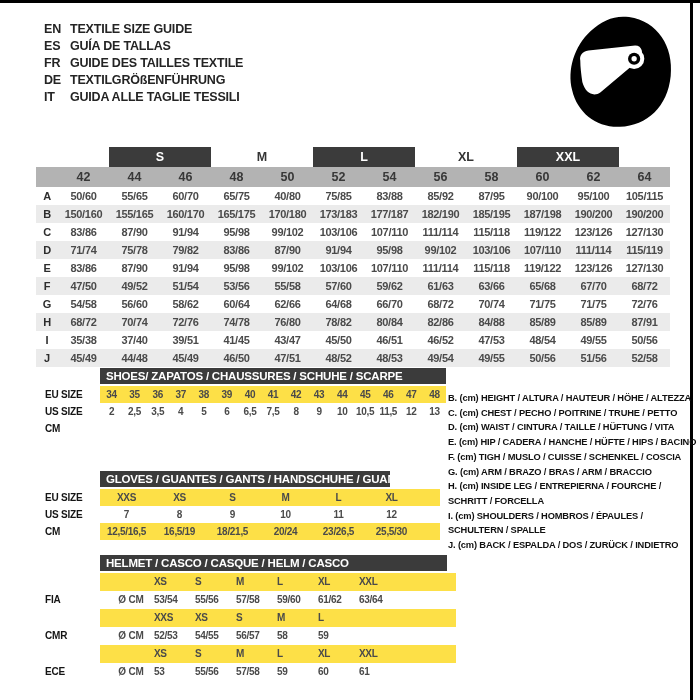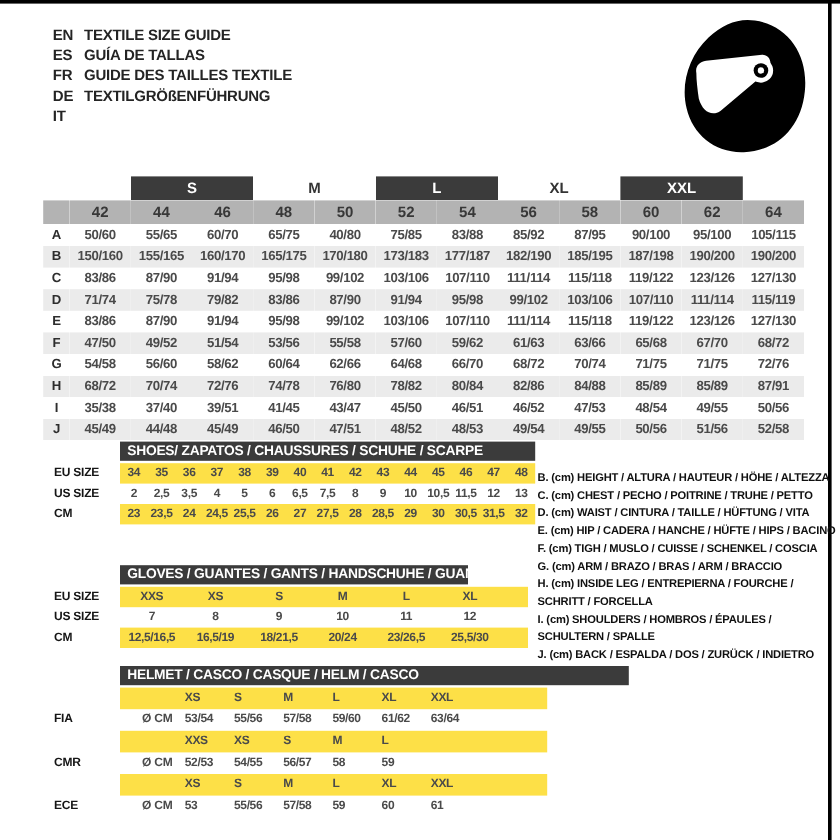--- a/index.html
+++ b/index.html
@@ -32,21 +32,21 @@
 
   
   .sub-block{position:absolute;left:36px;}
   .shoes-block{top:368px;}
   .gloves-block{top:471px;}
   .helmet-block{top:555px;}
   .sub-title{margin-left:64px;background:#3b3b3b;color:#fff;font-size:11.5px;font-weight:700;
     height:16px;line-height:16px;padding-left:6px;letter-spacing:-0.2px;white-space:nowrap;overflow:hidden;box-sizing:border-box;}
   .shoes-block .sub-title{width:346px;margin-bottom:2px;}
   .gloves-block .sub-title{width:290px;margin-bottom:2px;}
-  .helmet-block .sub-title{width:424px;margin-bottom:2px;}
+  .helmet-block .sub-title{width:347px;margin-bottom:2px;}
   .srow{display:flex;height:17px;line-height:17px;font-weight:700;}
   .hrow{height:18px;line-height:18px;}
   .slbl{width:64px;font-size:10px;color:#151515;padding-left:9px;box-sizing:border-box;letter-spacing:-0.2px;white-space:nowrap;}
   .cellband{display:flex;}
   .shadebg{background:#fde047;}
   .cell{font-size:10px;color:#4a4a4a;text-align:center;letter-spacing:-0.3px;white-space:nowrap;}
   .shoes-block .cellband{width:346px;}
   .shoes-block .cell{flex:1;}
   .gloves-block .cellband{width:340px;}
   .gloves-block .cell{width:53px;}
@@ -77,20 +77,21 @@
     <div class="lang-row">
       <span class="lang-code">FR</span>
       <span class="lang-label">GUIDE DES TAILLES TEXTILE</span>
     </div>
     <div class="lang-row">
       <span class="lang-code">DE</span>
       <span class="lang-label">TEXTILGRÖßENFÜHRUNG</span>
     </div>
     <div class="lang-row">
       <span class="lang-code">IT</span>
+      <span class="lang-label">GUIDA ALLE TAGLIE TESSILI</span>
     </div>
   </div>
 
 <div class="helmet-icon">
   <svg width="128" height="126" viewBox="0 0 126 124" xmlns="http://www.w3.org/2000/svg">
     <path d="M66,5 C94,9 110,34 107,63 C104,93 84,112 57,113 C34,114 15,99 10,77 C5,57 12,34 28,19 C40,8 52,3 66,5 Z" fill="#000"></path>
     <path d="M18,48 C17,43 20,39 26,38 L72,33 C79,33 81,41 76,47 L38,79 C31,84 23,80 20,69 C19,62 18,54 18,48 Z" fill="#fff"></path>
     <circle cx="71" cy="46" r="10" fill="#fff"></circle>
     <circle cx="71" cy="46" r="6" fill="#000"></circle>
     <circle cx="71" cy="46" r="2.6" fill="#fff"></circle>
@@ -328,37 +329,20 @@
         <div class="cell">9</div>
         <div class="cell">10</div>
         <div class="cell">10,5</div>
         <div class="cell">11,5</div>
         <div class="cell">12</div>
         <div class="cell">13</div>
       </div>
     </div>
     <div class="srow">
       <div class="slbl">CM</div>
-      <div class="cellband shadebg">
-        <div class="cell">23</div>
-        <div class="cell">23,5</div>
-        <div class="cell">24</div>
-        <div class="cell">24,5</div>
-        <div class="cell">25,5</div>
-        <div class="cell">26</div>
-        <div class="cell">27</div>
-        <div class="cell">27,5</div>
-        <div class="cell">28</div>
-        <div class="cell">28,5</div>
-        <div class="cell">29</div>
-        <div class="cell">30</div>
-        <div class="cell">30,5</div>
-        <div class="cell">31,5</div>
-        <div class="cell">32</div>
-      </div>
     </div>
   </div>
 
 <div class="sub-block gloves-block">
   <div class="sub-title">GLOVES / GUANTES / GANTS / HANDSCHUHE / GUANTI</div>
 <div class="srow">
       <div class="slbl">EU SIZE</div>
       <div class="cellband shadebg">
         <div class="cell">XXS</div>
         <div class="cell">XS</div>

